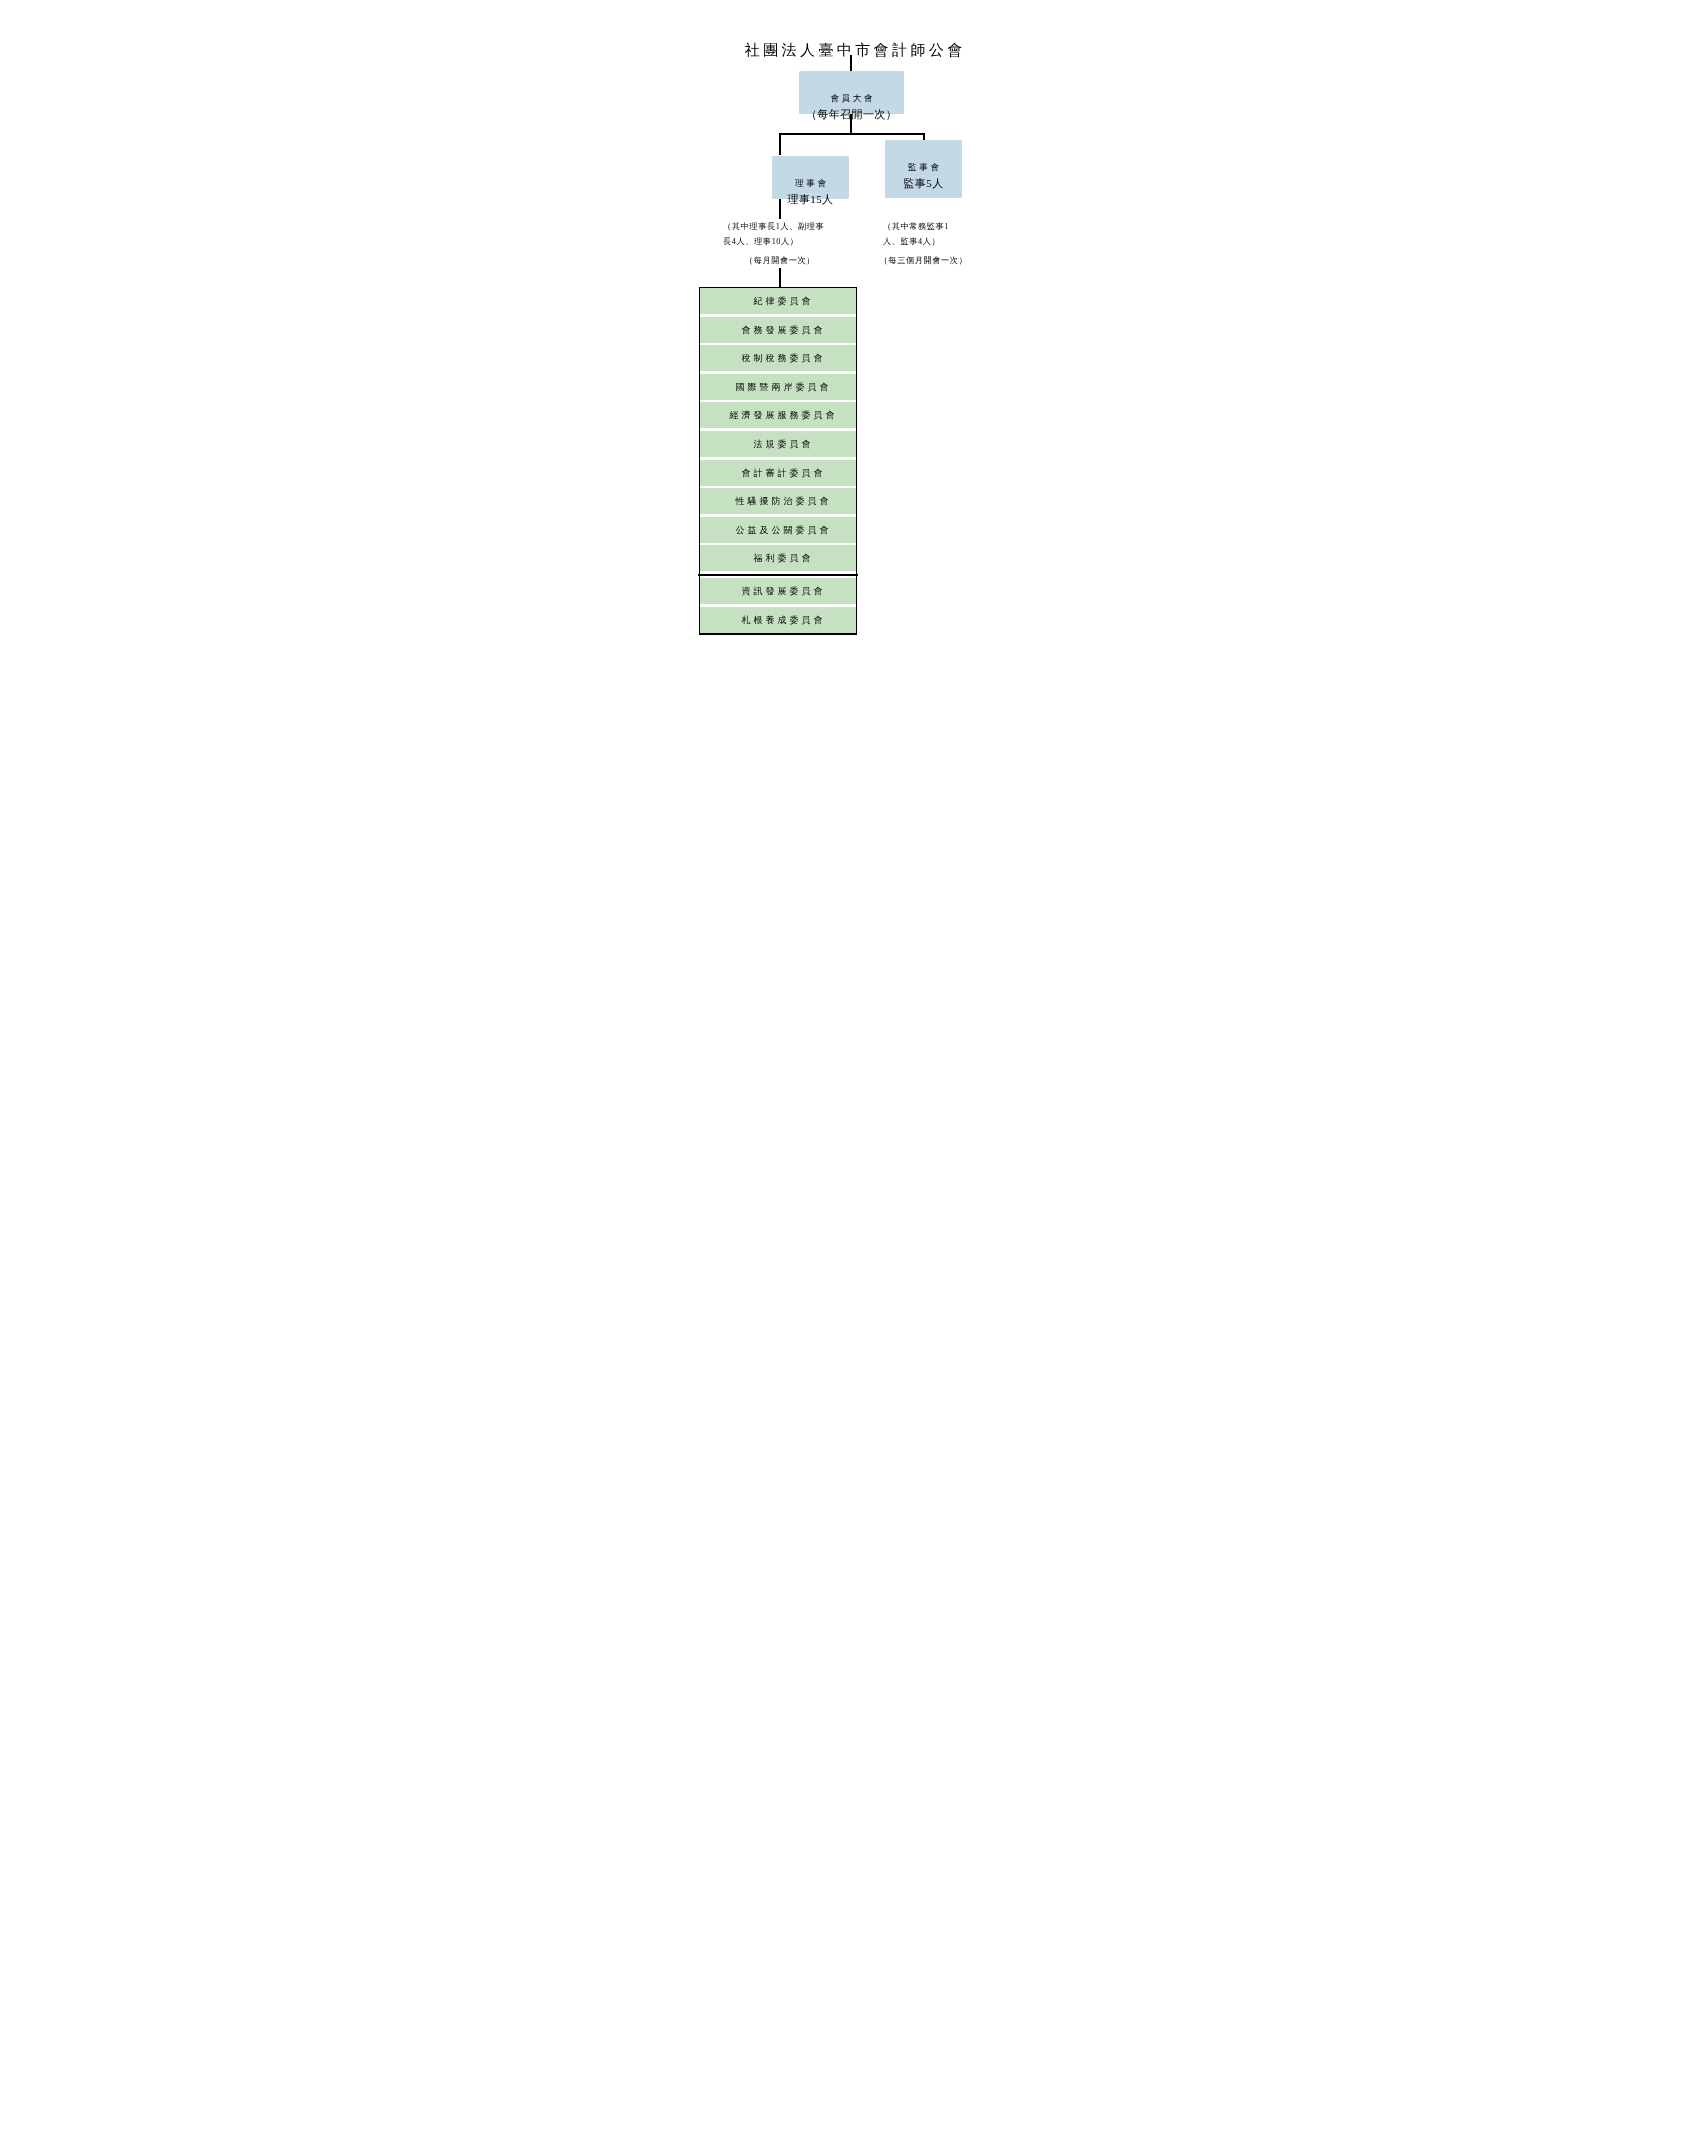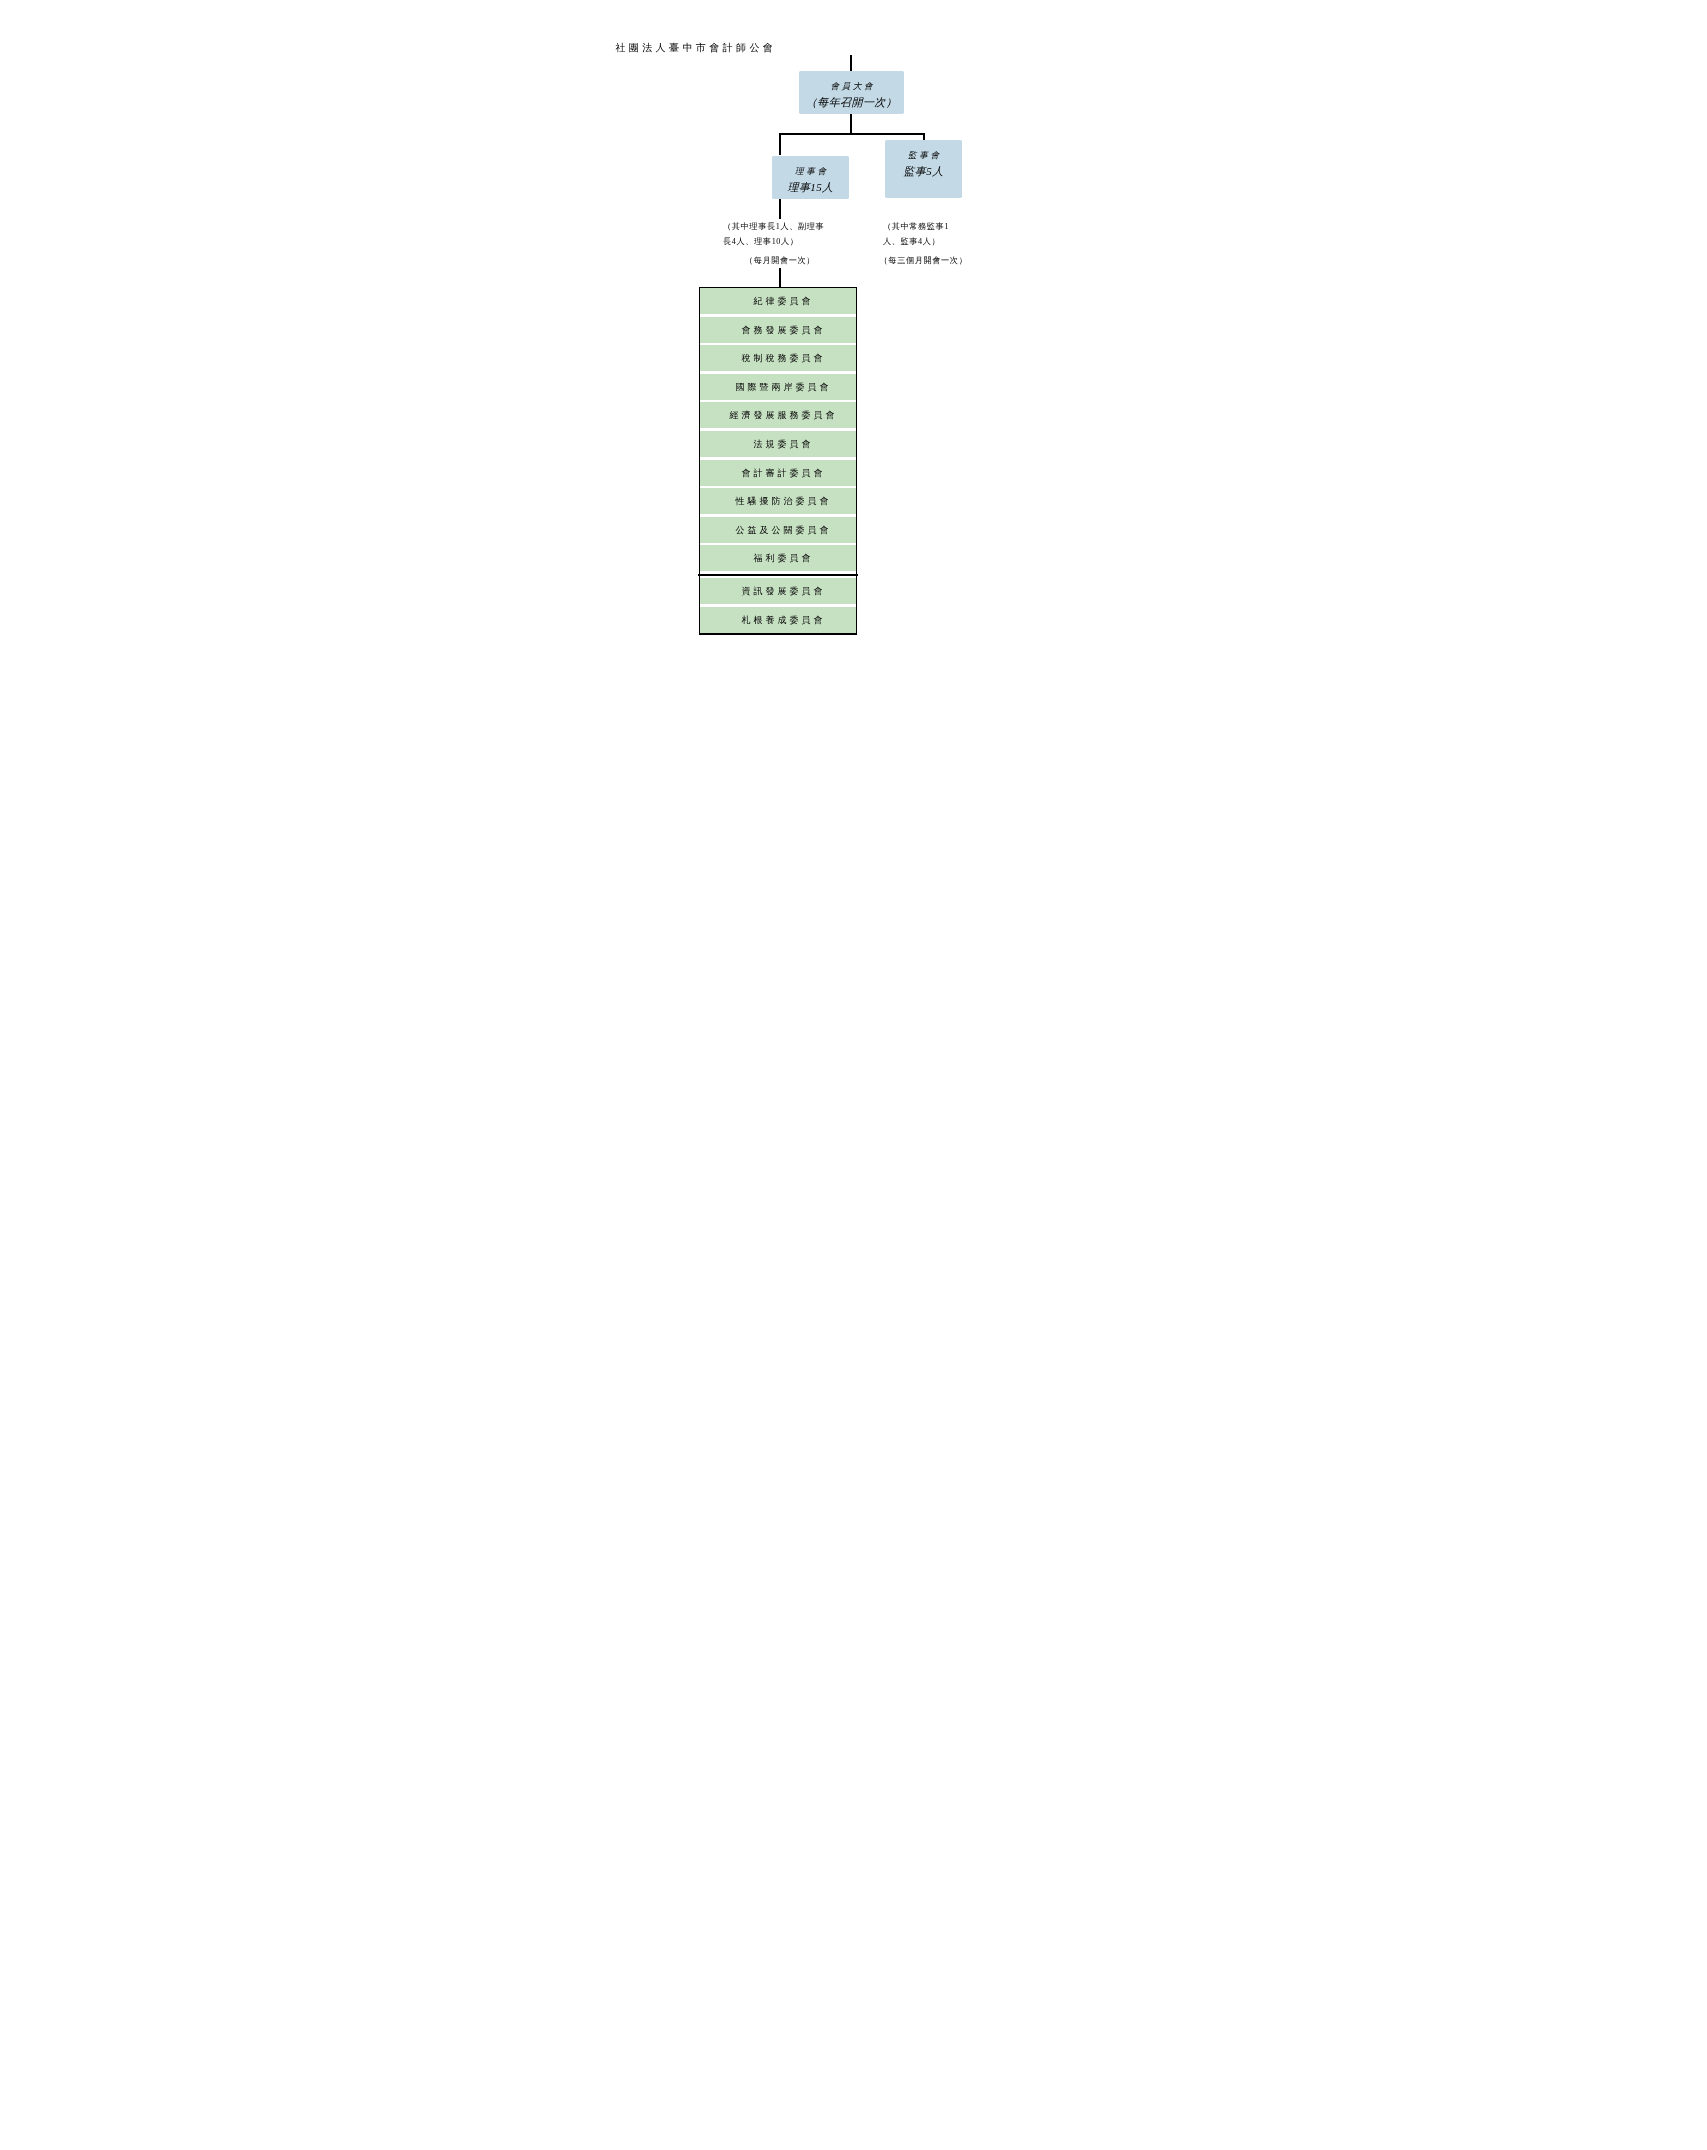--- a/index.html
+++ b/index.html
@@ -15,43 +15,43 @@
     background: #ffffff;
     font-family: "Liberation Serif", "DejaVu Serif", serif;
     color: #000000;
     overflow: hidden;
   }
   .org-title {
     position: absolute;
     left: 0;
     top: 41px;
     width: 100%;
-    font-size: 10px;
+    text-align: center;
+    font-size: 15px;
     letter-spacing: 3.4px;
     text-indent: 3.4px;
     white-space: nowrap;
   }
   .connector-v {
     position: absolute;
     width: 1.7px;
     background: var(--line, #000);
   }
   .connector-h {
     position: absolute;
     height: 1.7px;
     background: var(--line, #000);
   }
   .node-box {
     position: absolute;
     background: var(--blue, #c3d9e5);
     border-radius: 1.7px;
     text-align: center;
     box-sizing: border-box;
-    padding-top: 7px;
-    font-style: italic;
+    padding-top: 19px;
   }
   .node-box .line1 {
     font-size: 8.6px;
     line-height: 16px;
     letter-spacing: 2.6px;
     text-indent: 2.6px;
     white-space: nowrap;
   }
   .node-box .line2 {
     font-size: 11px;

